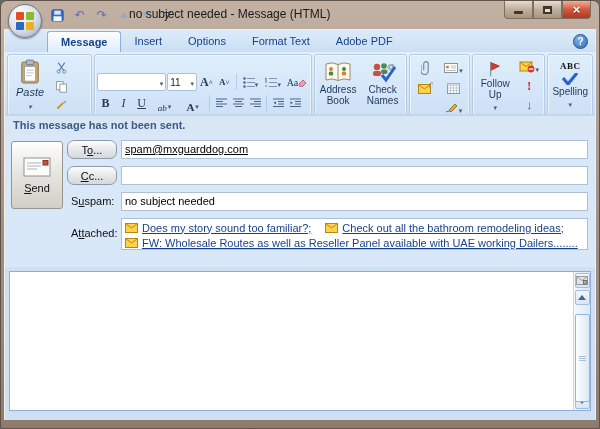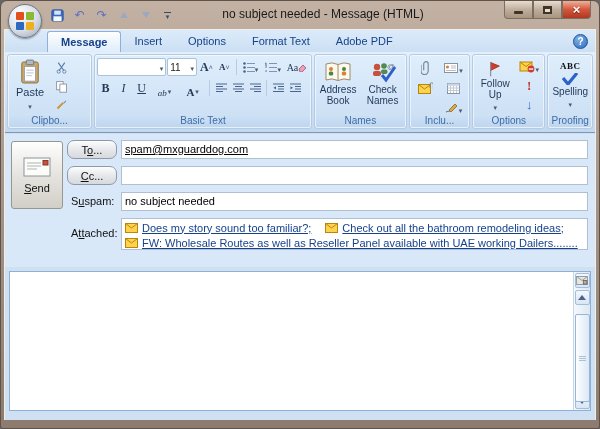--- a/index.html
+++ b/index.html
@@ -26,21 +26,21 @@
   .qat{ position:absolute; left:48px; top:4px; height:20px; display:flex; align-items:center; gap:5px; }
   .qat .qbtn{ width:17px; height:17px; display:flex; align-items:center; justify-content:center; cursor:pointer; border-radius:2px; }
   .arrow-glyph{ font-size:12px; color:#5b6fc0; line-height:1; }
   .dim-tri{ width:0; height:0; border-left:4px solid transparent; border-right:4px solid transparent; }
   .dim-tri.up{ border-bottom:6px solid #9aa8c0; }
   .dim-tri.down{ border-top:6px solid #9aa8c0; }
   .qat-more{ display:flex; flex-direction:column; align-items:center; }
   .qat-more i{ width:7px; height:1px; background:#3a4a63; margin-bottom:1px; }
   .qat-more::after{ content:"▾"; font-size:7px; color:#3a4a63; line-height:5px; }
 
-  .title-text{ position:absolute; left:156px; right:110px; top:0; height:26px; text-align:center;
+  .title-text{ position:absolute; left:128px; right:110px; top:0; height:26px; text-align:left;
     font-size:12px; color:#1a1a1a; line-height:26px; white-space:nowrap; overflow:hidden; }
 
   .win-controls{ position:absolute; top:0; right:8px; display:flex; }
   .wbtn{ width:29px; height:18px; border:1px solid #7c6f61; border-top:none; display:flex; align-items:center; justify-content:center; cursor:pointer;
     background:linear-gradient(#e8ddd0,#bfae9c 50%,#a8957f); }
   .wbtn.min{ border-radius:0 0 0 4px; }
   .wbtn.close{ border-radius:0 0 4px 0; background:linear-gradient(#f0b09a,#d2573c 50%,#b23722); }
   .glyph-min{ width:9px; height:3px; background:#3e3528; border-radius:1px; margin-top:6px; }
   .glyph-max{ width:9px; height:8px; border:2px solid #3e3528; border-top-width:3px; background:#e8ddd0; }
   .glyph-close{ color:#fff; font-size:13px; font-weight:bold; line-height:1; text-shadow:0 1px 1px #7a1f10; }
@@ -71,29 +71,29 @@
     border-right:none; border-bottom:none; cursor:pointer; }
   .launcher::after{ content:""; position:absolute; right:1px; bottom:1px; width:4px; height:4px;
     border-right:1px solid #5b7ba3; border-bottom:1px solid #5b7ba3; }
 
   .sbtn{ display:flex; align-items:center; justify-content:center; border:1px solid transparent; border-radius:2px; cursor:pointer; }
   .sep-v{ width:1px; background:#b7cce4; margin:1px 2px; align-self:stretch; }
   .caret::after{ content:"▾"; font-size:7px; color:#4a5a72; line-height:4px; }
 
   
   .g-clip{ width:86px; }
-  .g-clip .grp-body{ display:flex; }
+  .g-clip .grp-body{ display:flex;font-style:italic; }
   .paste-btn{ width:40px; display:flex; flex-direction:column; align-items:center; justify-content:center; gap:1px;
     border:1px solid transparent; border-radius:2px; cursor:pointer; font-size:11px; color:#1f3757; }
   .clip-col{ display:flex; flex-direction:column; justify-content:flex-start; gap:2px; padding-top:2px; }
   .clip-col .sbtn{ width:22px; height:17px; }
 
   
   .g-basic{ width:220px; }
-  .g-basic .grp-body{ display:flex; flex-direction:column; gap:3px; padding-top:1px; }
+  .g-basic .grp-body{ display:flex; flex-direction:column; gap:3px; padding-top:16px; }
   .bt-row{ display:flex; align-items:center; gap:1px; }
   .combo{ background:#fff; border:1px solid #abc1d8; border-radius:2px; height:18px; display:flex; align-items:center;
     justify-content:space-between; padding:0 2px; font-size:10px; color:#222; cursor:pointer; }
   .combo.font{ width:70px; } .combo.size{ width:30px; }
   .btn17{ width:17px; height:18px; font-size:11px; }
   .serif{ font-family:"Liberation Serif", serif; color:#243a55; }
   .bar-under{ display:block; width:13px; height:3px; margin-top:-1px; }
 
   
   .g-names{ width:94px; }
@@ -481,20 +481,23 @@
               </svg>
             <span>Spelling</span>
             <span class="caret"></span>
           </div>
         </div>
         <div class="grp-label">Proofing</div>
       </div>
 
     </div>
 
+    <div class="infobar">
+      <span>This message has not been sent.</span>
+    </div>
 
     <div class="header">
       <div class="send-btn">
         <svg width="28" height="20" viewBox="0 0 28 20">
           <rect x="1" y="1" width="26" height="18" fill="#fdfdf8" stroke="#8a94a0"></rect>
           <path d="M4 6h14M4 9h14M4 12h10" stroke="#aab3be"></path>
           <rect x="20" y="3.5" width="5" height="4.5" fill="#c9503c" stroke="#8a3528"></rect>
         </svg>
         <span><span class="ak">S</span><span>end</span></span>
       </div>

